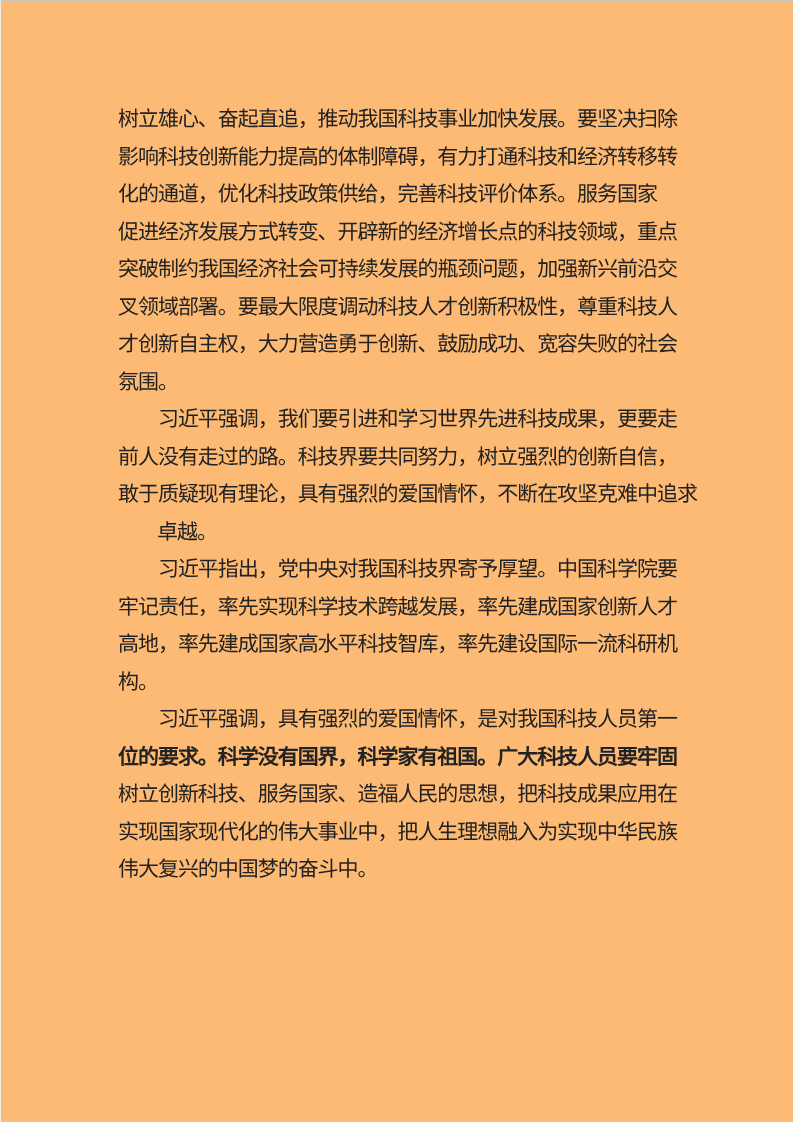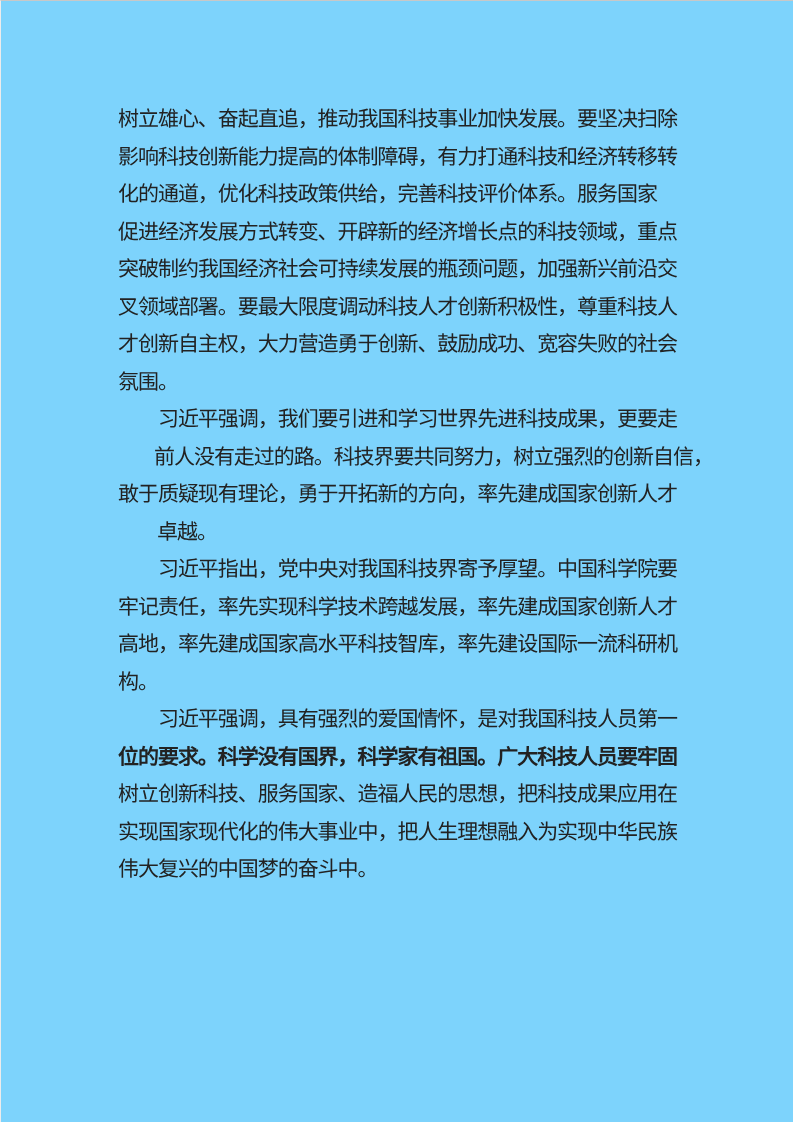--- a/index.html
+++ b/index.html
@@ -4,21 +4,21 @@
 <style>
   html, body {
     margin: 0;
     padding: 0;
     background: #ffffff;
   }
   .page {
     position: relative;
     width: 793px;
     height: 1122px;
-    background: #7dd3fc;
+    background: #fdba74;
     box-sizing: border-box;
     border-top: 1px solid #c8c8c8;
     border-left: 1px solid #ececec;
     overflow: hidden;
     font-family: "DejaVu Sans", sans-serif;
   }
   .doc-body {
     position: absolute;
     left: 117px;
     top: 100px;
@@ -49,22 +49,22 @@
         <span class="line" style="color: rgb(34, 34, 34);">影响科技创新能力提高的体制障碍，有力打通科技和经济转移转</span>
         <span class="line" style="color: rgb(34, 34, 34);">化的通道，优化科技政策供给，完善科技评价体系。服务国家</span>
         <span class="line" style="color: rgb(34, 34, 34);">促进经济发展方式转变、开辟新的经济增长点的科技领域，重点</span>
         <span class="line" style="color: rgb(34, 34, 34); text-align: right;">突破制约我国经济社会可持续发展的瓶颈问题，加强新兴前沿交</span>
         <span class="line" style="color: rgb(34, 34, 34);">叉领域部署。要最大限度调动科技人才创新积极性，尊重科技人</span>
         <span class="line" style="color: rgb(34, 34, 34);">才创新自主权，大力营造勇于创新、鼓励成功、宽容失败的社会</span>
         <span class="line" style="color: rgb(34, 34, 34);">氛围。</span>
       </p>
       <p class="paragraph">
         <span class="line" style="color: rgb(34, 34, 34);">　　习近平强调，我们要引进和学习世界先进科技成果，更要走</span>
-        <span class="line" style="color: rgb(34, 34, 34); margin-left: 36px;">前人没有走过的路。科技界要共同努力，树立强烈的创新自信，</span>
-        <span class="line" style="color: rgb(34, 34, 34);">敢于质疑现有理论，勇于开拓新的方向，率先建成国家创新人才</span>
+        <span class="line" style="color: rgb(34, 34, 34);">前人没有走过的路。科技界要共同努力，树立强烈的创新自信，</span>
+        <span class="line" style="color: rgb(34, 34, 34);">敢于质疑现有理论，具有强烈的爱国情怀，不断在攻坚克难中追求</span>
         <span class="line" style="color: rgb(34, 34, 34); margin-left: 39px;">卓越。</span>
       </p>
       <p class="paragraph">
         <span class="line" style="color: rgb(34, 34, 34);">　　习近平指出，党中央对我国科技界寄予厚望。中国科学院要</span>
         <span class="line" style="color: rgb(34, 34, 34);">牢记责任，率先实现科学技术跨越发展，率先建成国家创新人才</span>
         <span class="line" style="color: rgb(34, 34, 34);">高地，率先建成国家高水平科技智库，率先建设国际一流科研机</span>
         <span class="line" style="color: rgb(34, 34, 34);">构。</span>
       </p>
       <p class="paragraph">
         <span class="line" style="color: rgb(34, 34, 34);">　　习近平强调，具有强烈的爱国情怀，是对我国科技人员第一</span>

